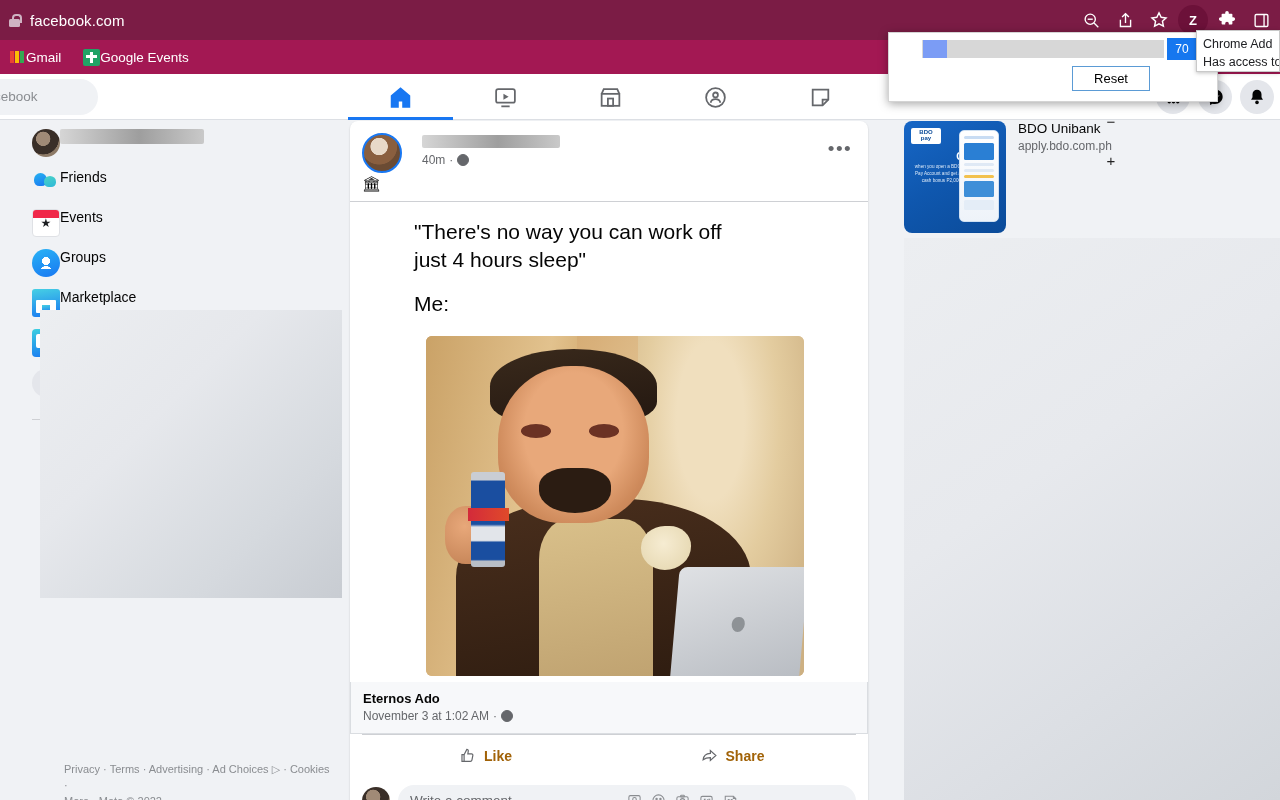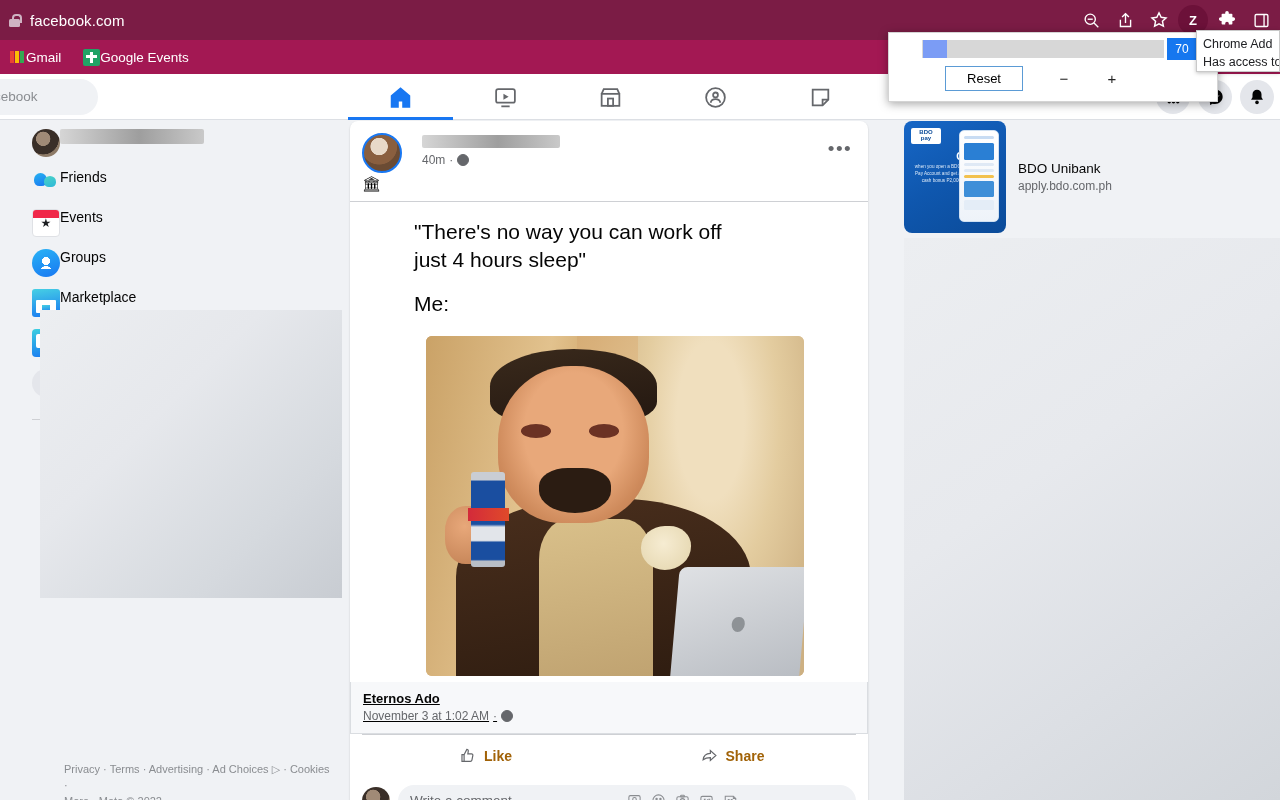--- a/index.html
+++ b/index.html
@@ -289,21 +289,20 @@
     background:#8e9296; border-radius: 45% 45% 50% 50%;
   }
   .meme .flower {
     position:absolute; left: 57%; top: 56%; width: 13%; height: 13%;
     background: radial-gradient(circle at 45% 40%, #f6ecd2, #e3d4ab);
     border-radius: 50% 45% 55% 50%;
   }
   .link-preview {
     border: 1px solid #dadde1; border-top: none; background:#f7f8fa;
     padding: 9px 12px 10px 12px;
-    text-decoration: underline;
   }
   .lp-title { font-size: 13px; font-weight: bold; color: #050505; }
   .lp-sub { font-size: 12px; color: #65676b; display:flex; align-items:center; gap:4px; margin-top: 3px; }
   .actions {
     display: flex; border-top: 1px solid #ced0d4; margin: 0 12px; padding: 4px 0;
   }
   .action {
     flex: 1; display:flex; align-items:center; justify-content:center; gap: 8px;
     height: 34px; border-radius: 6px; color: #a16207; font-size: 14px; font-weight: bold;
   }
@@ -334,21 +333,21 @@
     font-size: 6px; font-weight: bold; color:#0b4b99; line-height: .95; flex-direction: column;
   }
   .ad-head { color:#fff; font-size: 10px; font-weight: bold; margin-top: 7px; }
   .ad-sub { color:#dce9f8; font-size: 4.6px; line-height: 1.5; margin-top: 2px; width: 50px; }
   .ad-phone {
     position:absolute; right: 7px; top: 9px; width: 40px; height: 92px;
     background: linear-gradient(180deg,#ffffff,#eef3f9); border-radius: 5px;
     border: 1.5px solid #cfe0f2;
   }
   .ad-phone i { position:absolute; left: 4px; right: 4px; border-radius: 1.5px; display:block; }
-  .ad-text-col { padding-top: 40px; }
+  .ad-text-col { }
   .ad-title { font-size: 13.5px; color:#050505; }
   .ad-url { font-size: 12px; color:#65676b; margin-top: 3px; }
   #rail-divider { height: 1px; background: #ced0d4; margin: 14px 6px 0 6px; width: 255px; }
   #rail-blurred {
     position: absolute; left: 6px; top: 117px; width: 376px; height: 562px;
     background: linear-gradient(145deg,#eceef1 0%,#e7e9ed 40%,#dcdfe4 72%,#d2d6db 100%);
   }
 
   
   #zoom-popup {
@@ -361,21 +360,21 @@
     flex: 1; height: 18px; background:#d7d7d7; position: relative; margin-left: 30px;
   }
   #zoom-thumb {
     position:absolute; left: 1px; top: 0; width: 24px; height: 18px; background:#7b9cf5;
   }
   #zoom-value {
     width: 30px; height: 22px; background:#1677ef; color:#fff; font-size: 12px;
     display:flex; align-items:center; justify-content:center; margin-left: 3px;
   }
   #zoom-value2 { width: 16px; height: 22px; background:#1677ef; margin-left: 1px; }
-  #zoom-controls { display:flex; align-items:center; gap: 34px; padding-left: 56px; margin-top: 5px; }
+  #zoom-controls { display:flex; align-items:center; gap: 22px; padding-left: 116px; margin-top: 5px; flex-direction: column; }
   #zoom-reset {
     width: 78px; height: 25px; border: 1px solid #5b9bd5; background:#ffffff;
     font-size: 13px; display:flex; align-items:center; justify-content:center; color:#000;
   }
   .zbtn { font-size: 15px; color:#222; width: 14px; text-align:center; }
   #ext-tooltip {
     position: absolute; left: 1196px; top: 30px; width: 84px; height: 42px;
     background:#ffffff; border: 1px solid #c9c9c9; padding: 4px 0 0 6px;
     box-shadow: 0 1px 4px rgba(0,0,0,.25); overflow: hidden; white-space: nowrap;
   }

